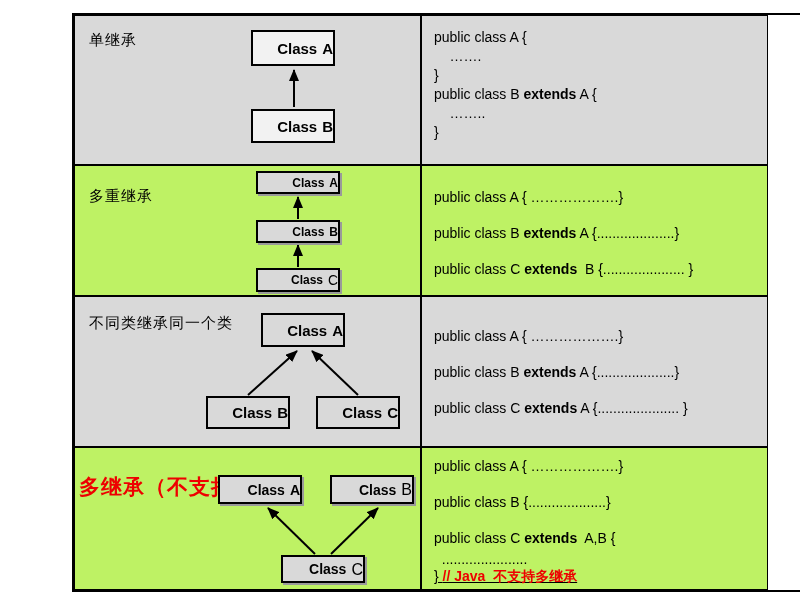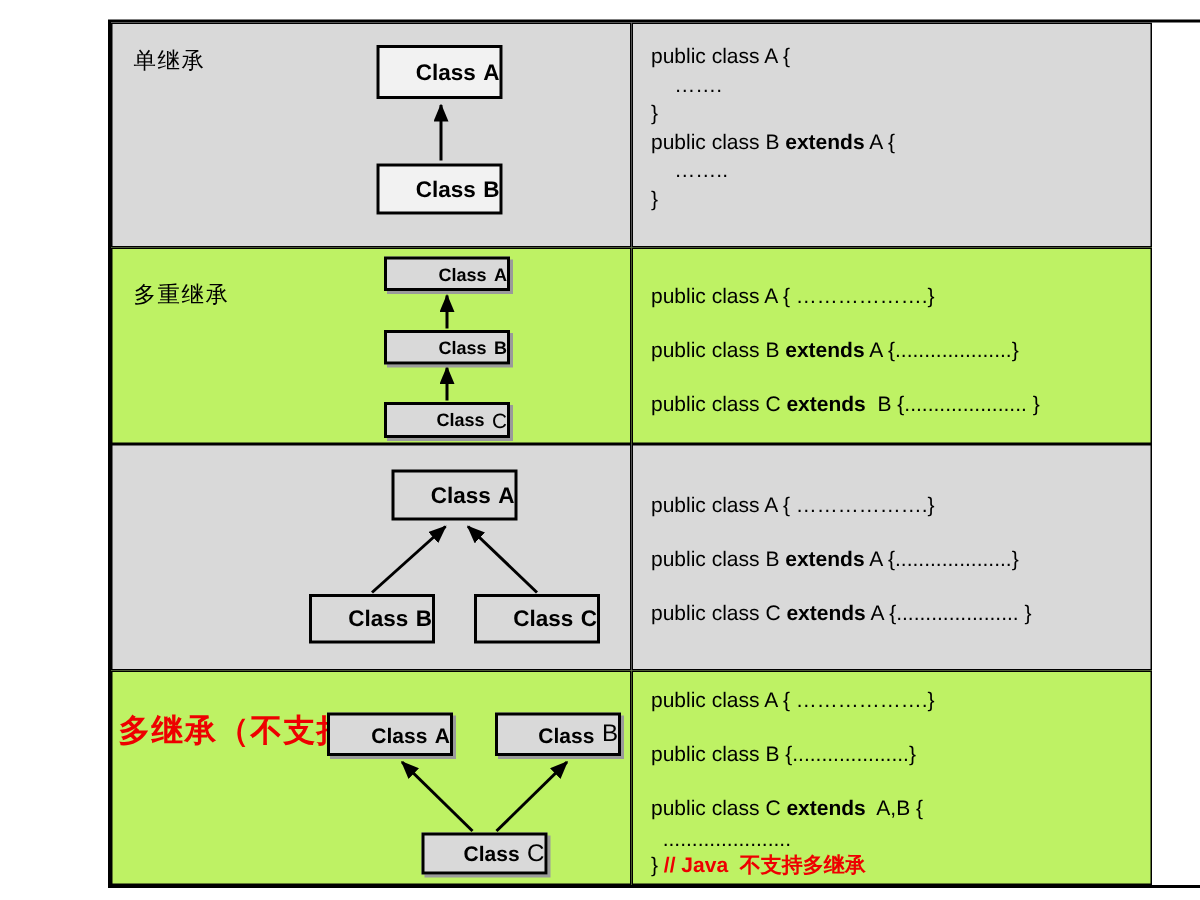--- a/index.html
+++ b/index.html
@@ -39,21 +39,21 @@
   .code-line { white-space:pre; line-height:19px; }
   .code-line .b { font-weight:bold; }
   .r1 { padding-top:12px; }
   .r2 { padding-top:22px; }
   .r2 .code-line + .code-line { margin-top:17px; }
   .r3 { padding-top:30px; }
   .r3 .code-line + .code-line { margin-top:17px; }
   .r4 { padding-top:9px; }
   .r4 .code-line + .code-line { margin-top:17px; }
   .r4 .code-line:nth-child(4) { margin-top:2px; }
-  .r4 .code-line:nth-child(5) { margin-top:-2px; }
+  .r4 .code-line:nth-child(5) { margin-top:-2px;text-decoration:underline; }
 </style>
 </head>
 <body>
 
 <div class="canvas">
   <div class="inh-table">
 
     <div class="cell bg-gray">
       <div class="row-label" style="left:14px;top:15px;">单继承</div>
       <svg class="arrows" width="345" height="148">
@@ -101,20 +101,21 @@
         <span>Class</span><span class="sfx thin">C</span>
       </div>
     </div>
     <div class="cell bg-white cell-code r2">
         <div class="code-line"><span>public class A { ……………….}</span></div>
         <div class="code-line"><span>public class B </span><span class="b">extends</span><span> A {....................}</span></div>
         <div class="code-line"><span>public class C </span><span class="b">extends</span><span>  B {..................... }</span></div>
       </div>
 
     <div class="cell bg-gray">
+      <div class="row-label" style="left:14px;top:17px;">不同类继承同一个类</div>
       <svg class="arrows" width="345" height="149">
         <defs>
           <marker id="ah3" markerUnits="userSpaceOnUse" markerWidth="12" markerHeight="10" refX="11" refY="5" orient="auto">
               <path d="M0,0 L12,5 L0,10 Z" fill="#000"></path>
             </marker>
         </defs>
         <line x1="173" y1="98" x2="222" y2="54" stroke="#000" stroke-width="2" marker-end="url(#ah3)"></line>
         <line x1="283" y1="98" x2="237" y2="54" stroke="#000" stroke-width="2" marker-end="url(#ah3)"></line>
       </svg>
       <div class="cbox fill-gray fs15" style="left:186px;top:16px;height:34px;">

